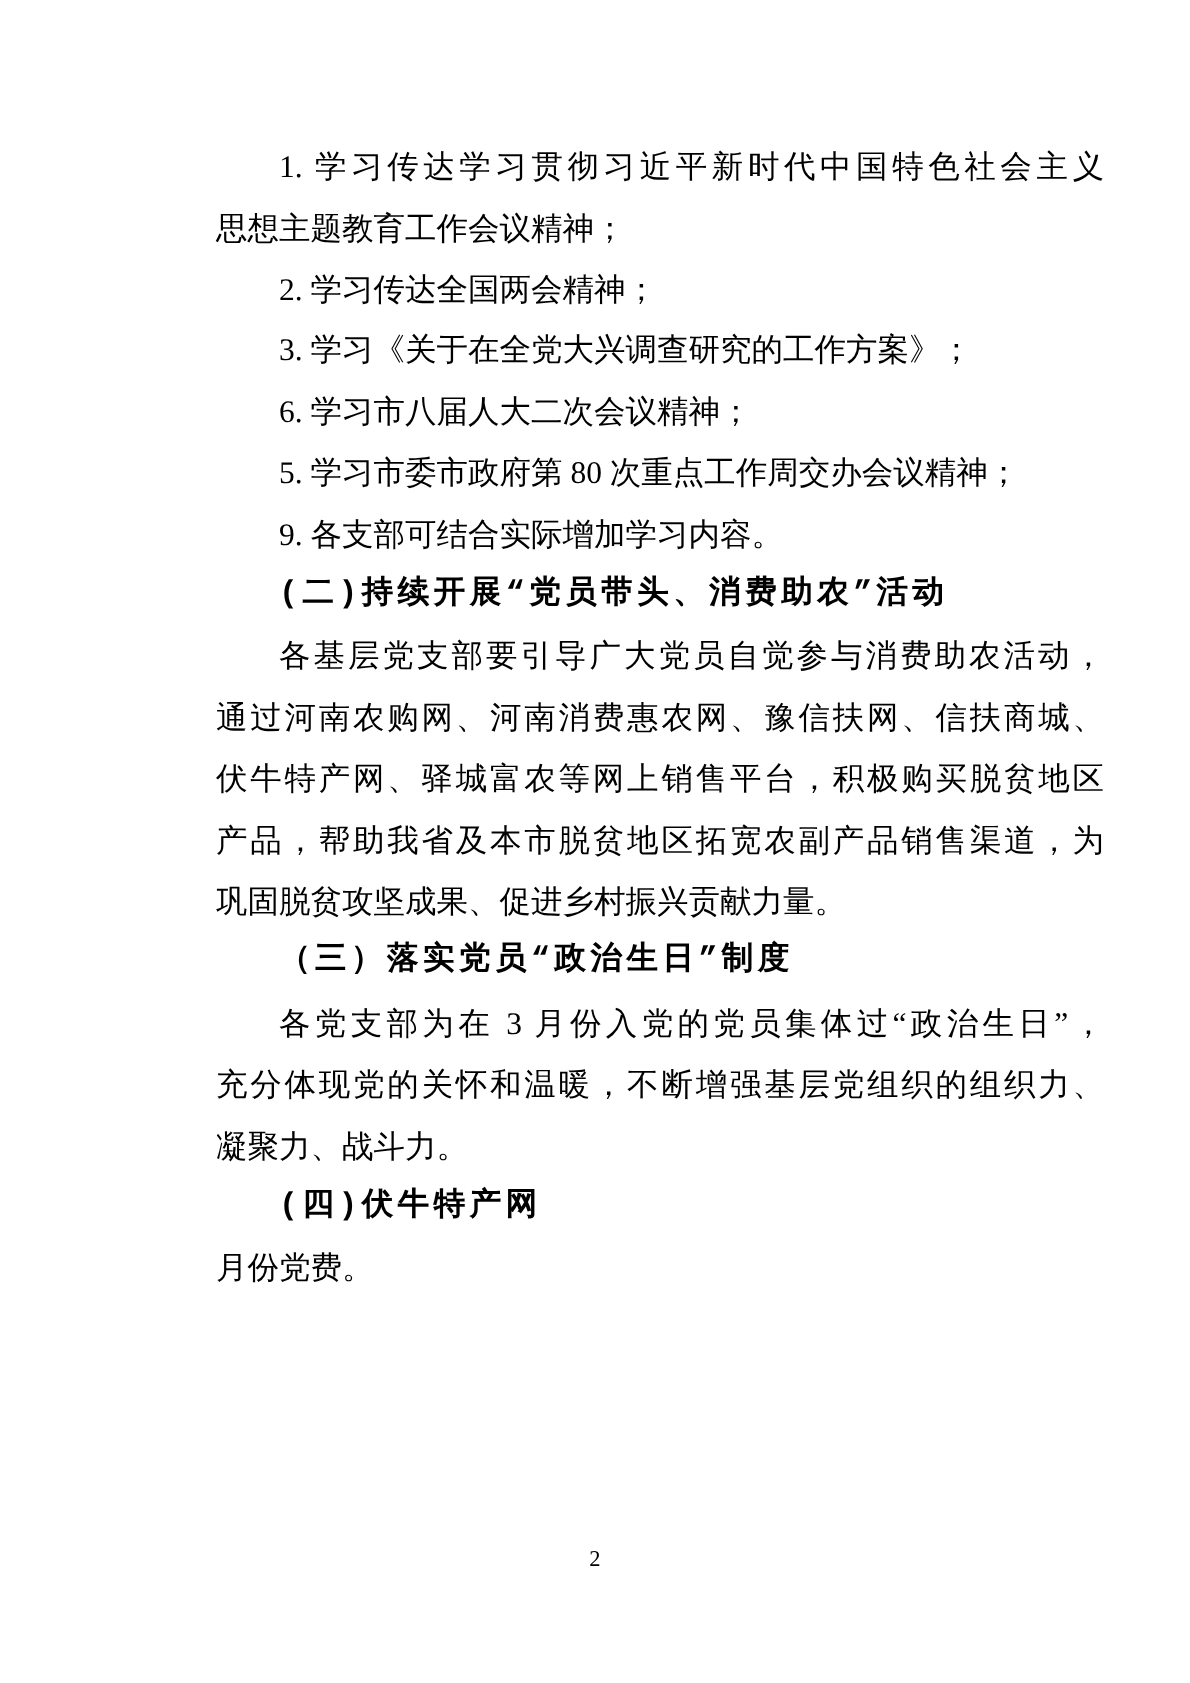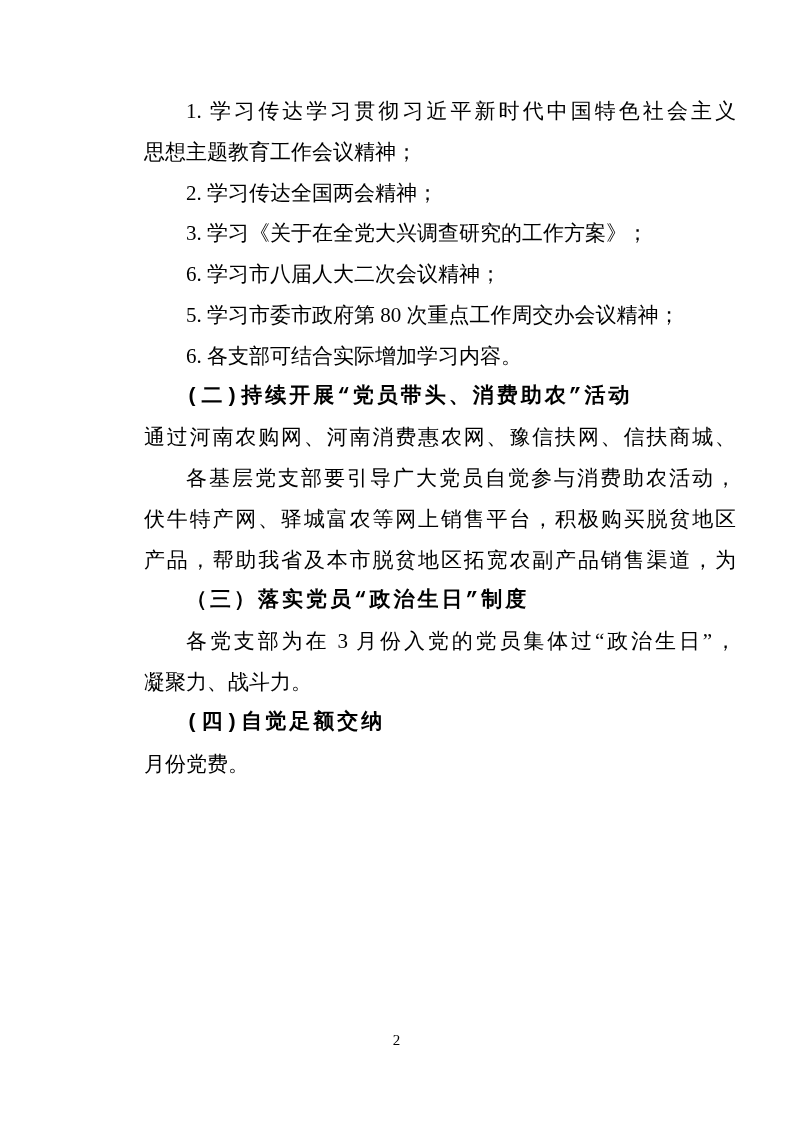--- a/index.html
+++ b/index.html
@@ -69,39 +69,41 @@
       <div class="block list-item">
         <div class="line first">3. 学习《关于在全党大兴调查研究的工作方案》；</div>
       </div>
       <div class="block list-item">
         <div class="line first">6. 学习市八届人大二次会议精神；</div>
       </div>
       <div class="block list-item">
         <div class="line first">5. 学习市委市政府第 80 次重点工作周交办会议精神；</div>
       </div>
       <div class="block list-item">
-        <div class="line first">6. 各支部可结合实际增加学习内容。</div>
+        <div class="line first">9. 各支部可结合实际增加学习内容。</div>
       </div>
       <div class="block heading">
         <div class="line first">(二)持续开展“党员带头、消费助农”活动</div>
       </div>
       <div class="block paragraph">
+        <div class="line first fill">各基层党支部要引导广大党员自觉参与消费助农活动，</div>
         <div class="line fill">通过河南农购网、河南消费惠农网、豫信扶网、信扶商城、</div>
-        <div class="line first fill">各基层党支部要引导广大党员自觉参与消费助农活动，</div>
         <div class="line fill">伏牛特产网、驿城富农等网上销售平台，积极购买脱贫地区</div>
         <div class="line fill">产品，帮助我省及本市脱贫地区拓宽农副产品销售渠道，为</div>
+        <div class="line">巩固脱贫攻坚成果、促进乡村振兴贡献力量。</div>
       </div>
       <div class="block heading">
         <div class="line first">（三）落实党员“政治生日”制度</div>
       </div>
       <div class="block paragraph">
         <div class="line first fill">各党支部为在 3 月份入党的党员集体过“政治生日”，</div>
+        <div class="line fill">充分体现党的关怀和温暖，不断增强基层党组织的组织力、</div>
         <div class="line">凝聚力、战斗力。</div>
       </div>
       <div class="block heading">
-        <div class="line first">(四)自觉足额交纳</div>
+        <div class="line first">(四)伏牛特产网</div>
       </div>
       <div class="block paragraph">
         <div class="line">月份党费。</div>
       </div>
     </div>
   <div class="footer">2</div>
 </div>
 
 </body></html>

